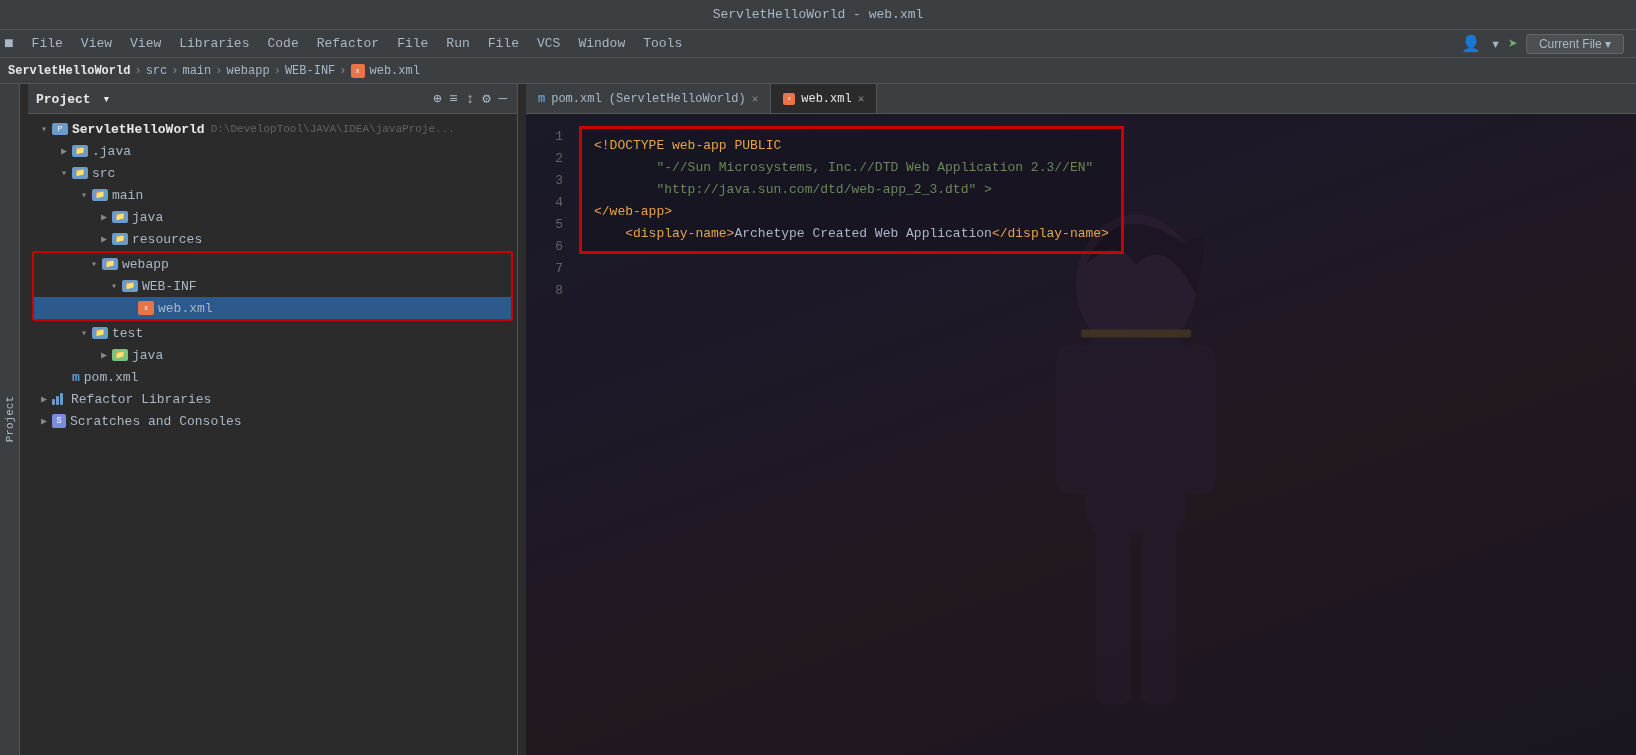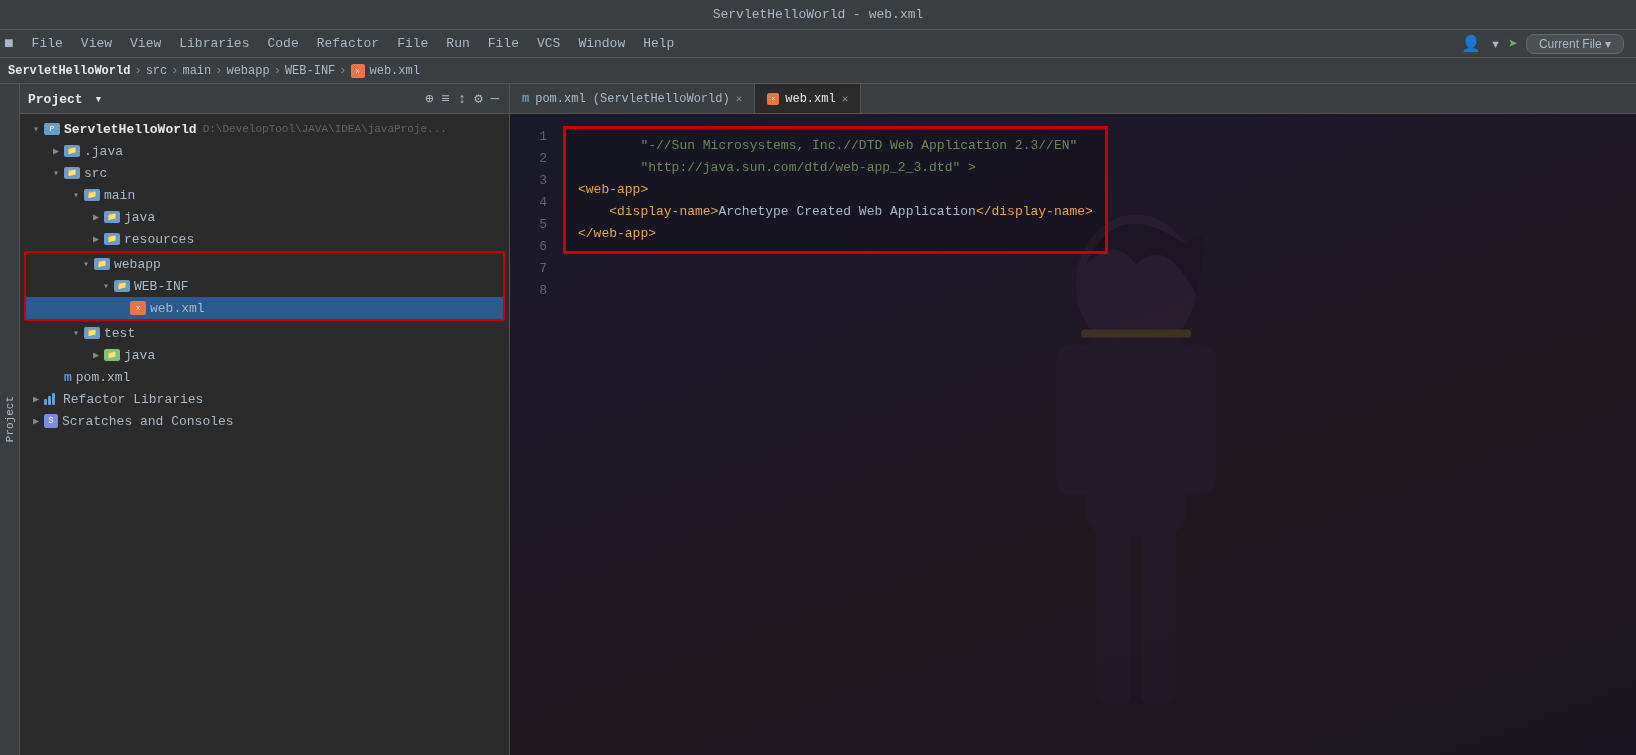--- a/index.html
+++ b/index.html
@@ -61,20 +61,21 @@
     }
     .breadcrumb-item.bold {
       color: #e8e8e8;
       font-weight: bold;
     }
 
     
     .main-layout {
       display: flex;
       height: calc(755px - 30px - 28px - 26px);
+      gap: 8px;
     }
 
     
     .sidebar {
       width: 490px;
       background: #2b2b2b;
       border-right: 1px solid #555;
       display: flex;
       flex-direction: column;
       position: relative;
@@ -209,21 +210,21 @@
       align-items: center;
       gap: 8px;
       padding-right: 8px;
     }
     .vcs-btn {
       background: #4c5052;
       color: #a9b7c6;
       border: 1px solid #666;
       padding: 2px 12px;
       font-size: 12px;
-      border-radius: 8px;
+      border-radius: 3px;
       cursor: pointer;
     }
   </style>
 </head>
 <body>
 
 <div class="title-bar">
   <span>ServletHelloWorld - web.xml</span>
 </div>
 
@@ -234,21 +235,21 @@
   <span class="menu-item">View</span>
   <span class="menu-item">View</span>
   <span class="menu-item">Libraries</span>
   <span class="menu-item">Code</span>
   <span class="menu-item">Refactor</span>
   <span class="menu-item">File</span>
   <span class="menu-item">Run</span>
   <span class="menu-item">File</span>
   <span class="menu-item">VCS</span>
   <span class="menu-item">Window</span>
-  <span class="menu-item">Help</span>
+  <span class="menu-item">Tools</span>
   <div class="top-right">
     <span style="color:#a9b7c6;font-size:16px;cursor:pointer;">👤 ▾</span>
     <span style="color:#6fb06f;font-size:16px;cursor:pointer;">➤</span>
     <button class="vcs-btn">
       <span>Current File</span> ▾
     </button>
   </div>
 </div>
 
 <div class="breadcrumb-bar">
@@ -433,39 +434,39 @@
           <div>4</div>
           <div>5</div>
           <div>6</div>
           <div>7</div>
           <div>8</div>
         </div>
 
         <div class="code-lines">
           <div style="border:3px solid #cc0000;display:inline-block;padding:6px 12px;background:rgba(0,0,0,0.15);margin-bottom:4px;">
             
+            <div style="line-height:22px;">
+              <span class="kw-doctype">&lt;!DOCTYPE web-app PUBLIC</span>
+            </div>
             
             <div style="line-height:22px;">
               <span style="color:#6a8759;">&nbsp;&nbsp;&nbsp;&nbsp;&nbsp;&nbsp;&nbsp;&nbsp;"-//Sun Microsystems, Inc.//DTD Web Application 2.3//EN"</span>
             </div>
             
             <div style="line-height:22px;">
               <span style="color:#6a8759;">&nbsp;&nbsp;&nbsp;&nbsp;&nbsp;&nbsp;&nbsp;&nbsp;"http://java.sun.com/dtd/web-app_2_3.dtd" &gt;</span>
             </div>
             
+            
             <div style="line-height:22px;">
-              <span style="color:#e8a44a;">&lt;web-app&gt;</span>
+              <span style="color:#e8a44a;">&lt;/web-app&gt;</span>
             </div>
             
             <div style="line-height:22px;">
               <span style="color:#e8a44a;">&nbsp;&nbsp;&nbsp;&nbsp;&lt;display-name&gt;</span><span style="color:#a9b7c6;">Archetype Created Web Application</span><span style="color:#e8a44a;">&lt;/display-name&gt;</span>
-            </div>
-            
-            <div style="line-height:22px;">
-              <span style="color:#e8a44a;">&lt;/web-app&gt;</span>
             </div>
           </div>
           
           <div style="line-height:22px;">&nbsp;</div>
           <div style="line-height:22px;">&nbsp;</div>
         </div>
       </div>
     </div>
   </div>
 </div>

